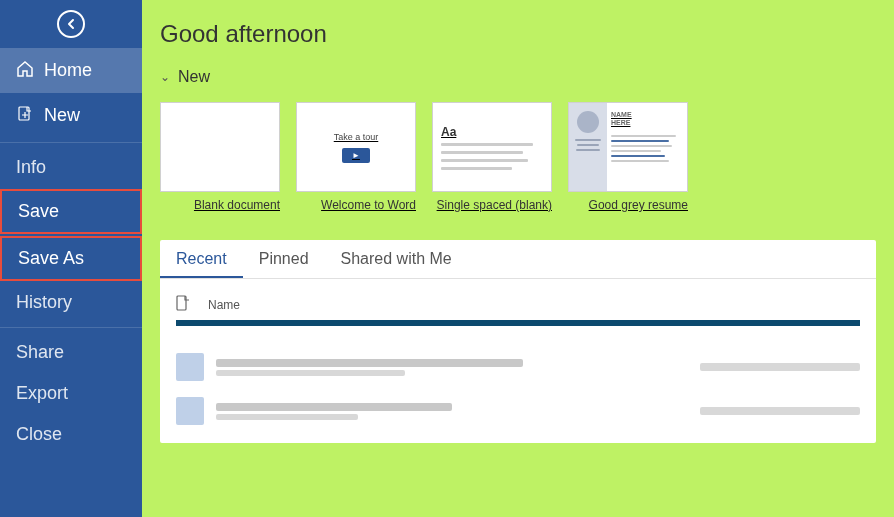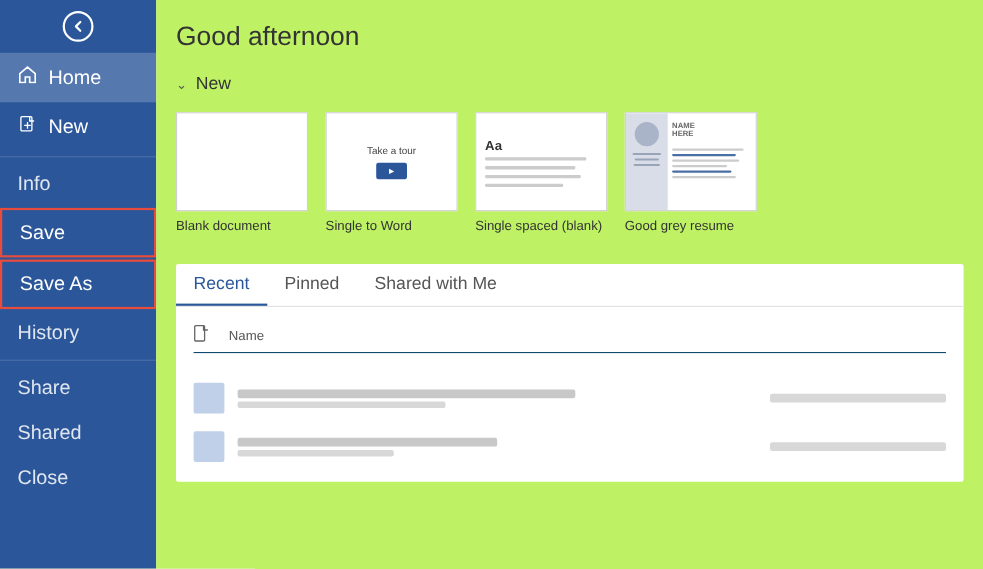--- a/index.html
+++ b/index.html
@@ -134,23 +134,24 @@
     
     .templates-grid {
       display: flex;
       gap: 16px;
       margin-bottom: 28px;
     }
 
     .template-item {
       display: flex;
       flex-direction: column;
-      align-items: flex-start;
+      align-items: flex-end;
       cursor: pointer;
       min-width: 120px;
+      text-decoration: underline;
     }
 
     .template-thumb {
       width: 120px;
       height: 90px;
       border: 1px solid #d0d0d0;
       background: white;
       margin-bottom: 6px;
       display: flex;
       align-items: center;
@@ -288,21 +289,21 @@
       padding: 10px 16px;
     }
 
     .files-header {
       display: flex;
       align-items: center;
       gap: 12px;
       padding: 6px 0;
       color: #555;
       font-size: 12px;
-      border-bottom: 1px solid #0c4a6e;
+      border-bottom: 6px solid #0c4a6e;
       margin-bottom: 19px;
     }
 
     .file-icon-col {
       width: 20px;
       flex-shrink: 0;
     }
 
     .file-name-col {
       flex: 1;
@@ -403,21 +404,21 @@
   </div>
 
   <div class="sidebar-divider"></div>
 
 
   <div class="sidebar-item-plain">
     <span class="sidebar-item-label">Share</span>
   </div>
 
   <div class="sidebar-item-plain">
-    <span class="sidebar-item-label">Shared</span>
+    <span class="sidebar-item-label">Export</span>
   </div>
 
   <div class="sidebar-item-plain">
     <span class="sidebar-item-label">Close</span>
   </div>
 
 </div>
 
 <div class="main-content">
 
@@ -437,21 +438,21 @@
       <span class="template-label">Blank document</span>
     </div>
 
     <div class="template-item">
       <div class="template-thumb thumb-welcome" style="display:flex; flex-direction:column; align-items:center; justify-content:center; background:white;">
         <span class="thumb-welcome-text" style="font-size:9px; color:#444; margin-bottom:6px;">Take a tour</span>
         <div class="thumb-welcome-btn">
           <span style="font-size:8px; color:white;">►</span>
         </div>
       </div>
-      <span class="template-label">Single to Word</span>
+      <span class="template-label">Welcome to Word</span>
     </div>
 
     <div class="template-item">
       <div class="template-thumb thumb-single" style="display:flex; flex-direction:column; align-items:flex-start; padding:8px;">
         <span class="thumb-aa" style="font-size:12px; font-weight:bold; color:#333; margin-bottom:4px;">Aa</span>
         <div class="thumb-lines">
           <div class="thumb-line" style="height:3px; width:90%; background:#ccc; border-radius:1px; margin-bottom:2px;"></div>
           <div class="thumb-line" style="height:3px; width:80%; background:#ccc; border-radius:1px; margin-bottom:2px;"></div>
           <div class="thumb-line" style="height:3px; width:85%; background:#ccc; border-radius:1px; margin-bottom:2px;"></div>
           <div class="thumb-line" style="height:3px; width:70%; background:#ccc; border-radius:1px;"></div>

